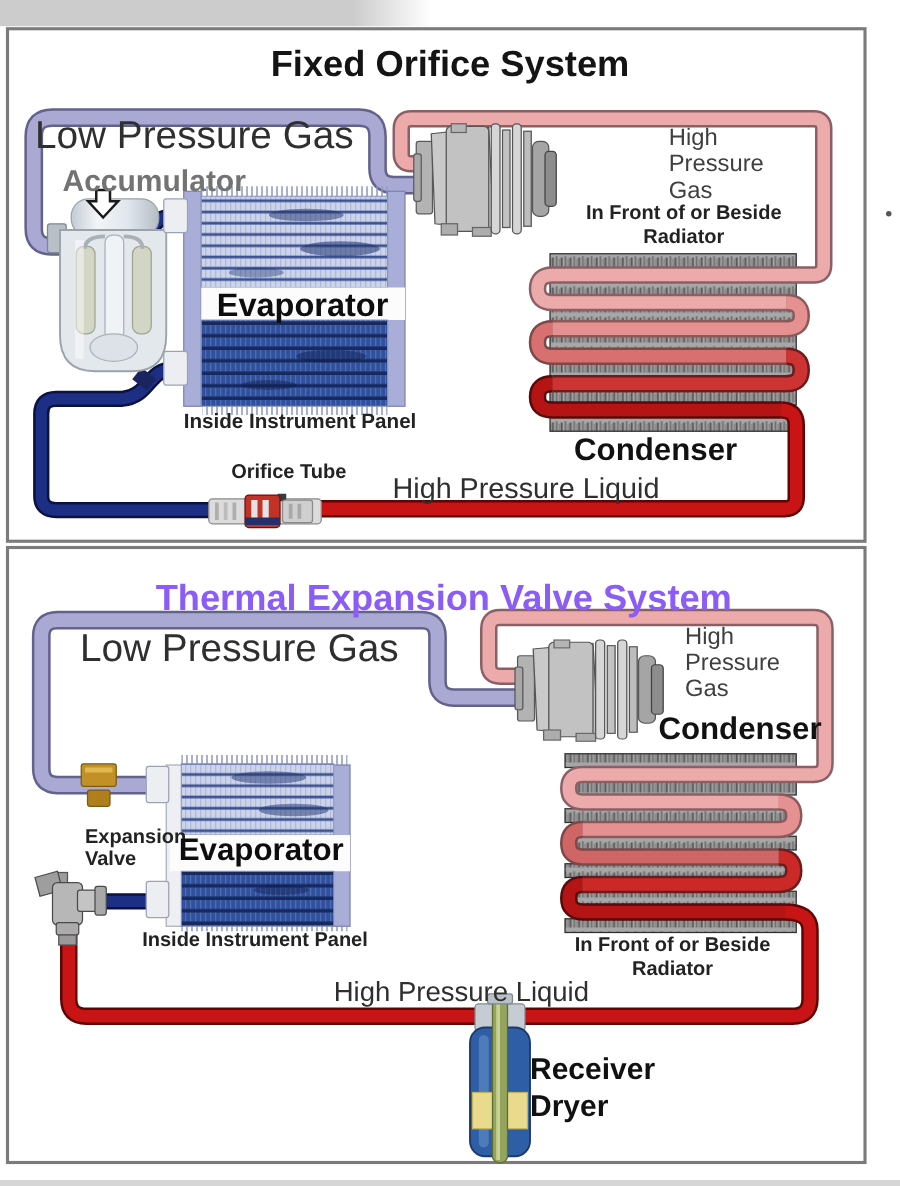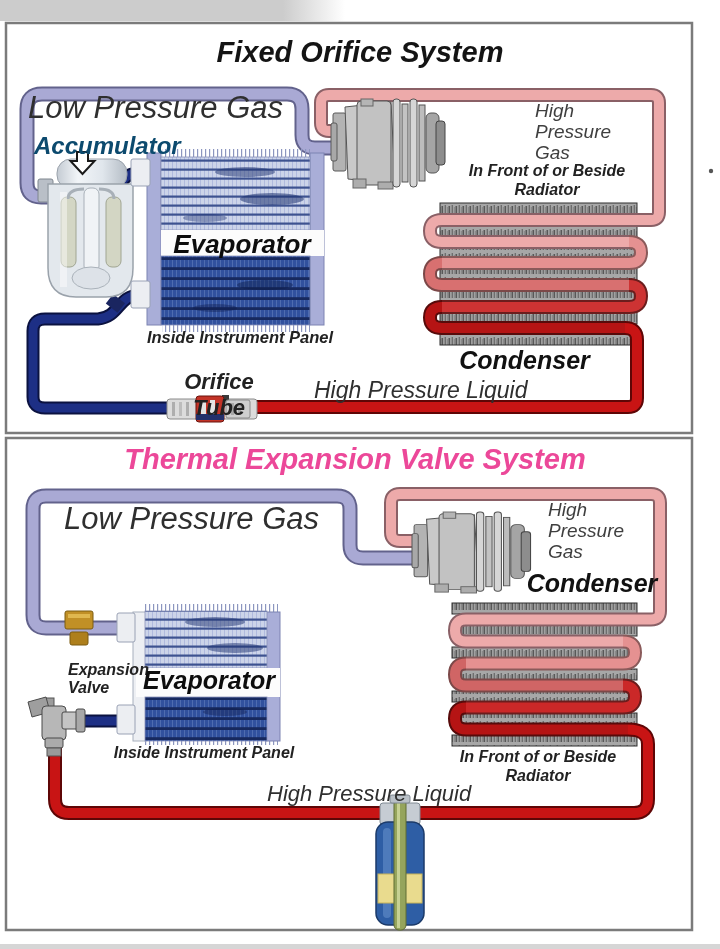--- a/index.html
+++ b/index.html
@@ -1,19 +1,19 @@
 <!DOCTYPE html>
 <html><head>
 <meta charset="utf-8">
 <style>
   html,body{margin:0;padding:0;background:#fff;}
   #stage{position:relative;width:720px;height:949px;background:#ffffff;overflow:hidden;
          font-family:"Liberation Sans",sans-serif;}
   #gfx{position:absolute;left:0;top:0;}
-  .lbl{position:absolute;white-space:pre-line;color:#222;font-style:italic;}
+  .lbl{position:absolute;white-space:pre-line;color:#222;}
   .b{font-weight:bold;}
   .ctr{text-align:center;}
   .rgt{text-align:left;}
 </style>
 </head>
 <body>
 <div id="stage">
 
 <svg id="gfx" width="720" height="949" viewBox="0 0 720 949">
   <defs>
@@ -223,39 +223,41 @@
     <rect x="383" y="828" width="8" height="90" rx="4" fill="#5c88c4" opacity="0.7"></rect>
     <rect x="378" y="874" width="44" height="29" fill="#e9db8e" stroke="#c6b258"></rect>
     <rect x="394" y="799" width="12" height="131" rx="5" fill="#95a45c" stroke="#5e6c32"></rect>
     <rect x="397" y="801" width="3" height="127" fill="#c6d193"></rect>
     <rect x="390" y="795" width="20" height="8" rx="2" fill="#b9c0c7" stroke="#7e8892"></rect>
   </g>
 </svg>
 
 <div class="lbl b ctr" style="left:95px;top:36px;width:530px;font-size:29px;color:#141414;">Fixed Orifice System</div>
 <div class="lbl" style="left:28px;top:90px;font-size:31px;color:#2f2f2f;">Low Pressure Gas</div>
-<div class="lbl b" style="left:34px;top:132px;font-size:24px;color:#0c4a6e;">Accumulator</div>
+<div class="lbl b" style="left:34px;top:132px;font-size:24px;color:#737373;padding-left:16px;">Accumulator</div>
 <div class="lbl rgt" style="left:535px;top:100px;width:117px;font-size:19px;line-height:21px;color:#3f3f3f;">High
 Pressure
 Gas</div>
 <div class="lbl b ctr" style="left:452px;top:162px;width:190px;font-size:16px;line-height:18.5px;">In Front of or Beside
 Radiator</div>
 <div class="lbl b ctr" style="left:163px;top:229px;width:158px;font-size:26px;color:#0d0d0d;">Evaporator</div>
 <div class="lbl b ctr" style="left:139px;top:328px;width:202px;font-size:16.5px;">Inside Instrument Panel</div>
-<div class="lbl b ctr" style="left:163px;top:369px;width:112px;font-size:22px;">Orifice Tube</div>
+<div class="lbl b ctr" style="left:175px;top:369px;width:112px;font-size:16px;">Orifice Tube</div>
 <div class="lbl" style="left:314px;top:377px;font-size:23px;color:#2f2f2f;">High Pressure Liquid</div>
 <div class="lbl b ctr" style="left:452px;top:346px;width:145px;font-size:25px;color:#111;">Condenser</div>
 
-<div class="lbl b ctr" style="left:55px;top:443px;width:600px;font-size:29px;color:#ec4899;">Thermal Expansion Valve System</div>
+<div class="lbl b ctr" style="left:55px;top:463px;width:600px;font-size:29px;color:#8b5cf6;">Thermal Expansion Valve System</div>
 <div class="lbl" style="left:64px;top:501px;font-size:31px;color:#2f2f2f;">Low Pressure Gas</div>
 <div class="lbl rgt" style="left:548px;top:499px;width:117px;font-size:19px;line-height:21px;color:#3f3f3f;">High
 Pressure
 Gas</div>
 <div class="lbl b ctr" style="left:518px;top:569px;width:148px;font-size:25px;color:#111;">Condenser</div>
 <div class="lbl b" style="left:36px;top:661px;font-size:16px;line-height:18px;margin-left:32px;">Expansion
 Valve</div>
 <div class="lbl b ctr" style="left:137px;top:666px;width:144px;font-size:25px;color:#0d0d0d;">Evaporator</div>
 <div class="lbl b ctr" style="left:103px;top:744px;width:202px;font-size:16px;">Inside Instrument Panel</div>
 <div class="lbl b ctr" style="left:447px;top:748px;width:182px;font-size:16px;line-height:18.5px;">In Front of or Beside
 Radiator</div>
 <div class="lbl" style="left:267px;top:781px;font-size:22px;color:#2f2f2f;">High Pressure Liquid</div>
+<div class="lbl b" style="left:424px;top:841px;font-size:24px;line-height:30px;color:#111;">Receiver
+Dryer</div>
 
 </div>
 
 </body></html>

